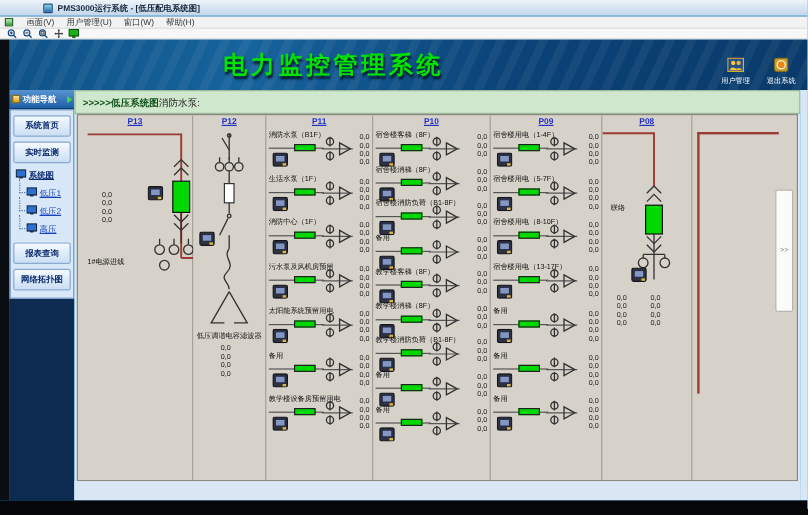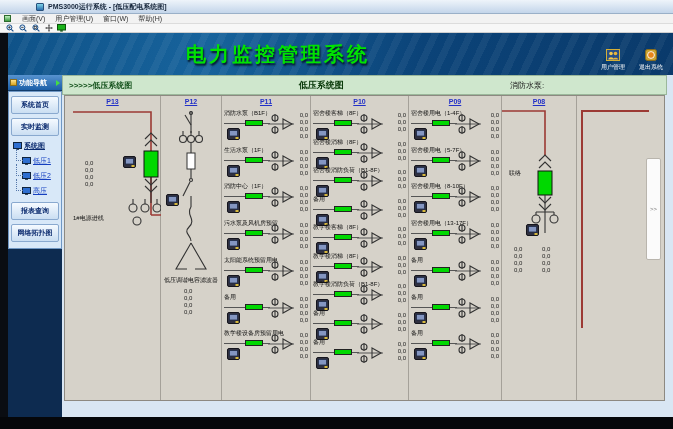--- a/index.html
+++ b/index.html
@@ -201,21 +201,20 @@
             </div>
         </div>
         <div class="sb-btn">报表查询</div>
         <div class="sb-btn">网络拓扑图</div>
       </div>
     </aside>
 
     <div class="main">
       <div class="subheader">
         <span class="sh-left">&gt;&gt;&gt;&gt;&gt;低压系统图</span>
-        <span class="sh-center">低压系统图</span>
         <span class="sh-right">
           <span>消防水泵:</span>
           <span></span>
         </span>
       </div>
       <div class="canvas">
           <div class="col" style="width: 96px;">
             <div class="col-label">P13</div>
             <svg class="colsvg" width="96" height="292" viewBox="0 0 96 292">
               <path class="bus" d="M8 3 H86 V106 M86 106 H96"></path>

